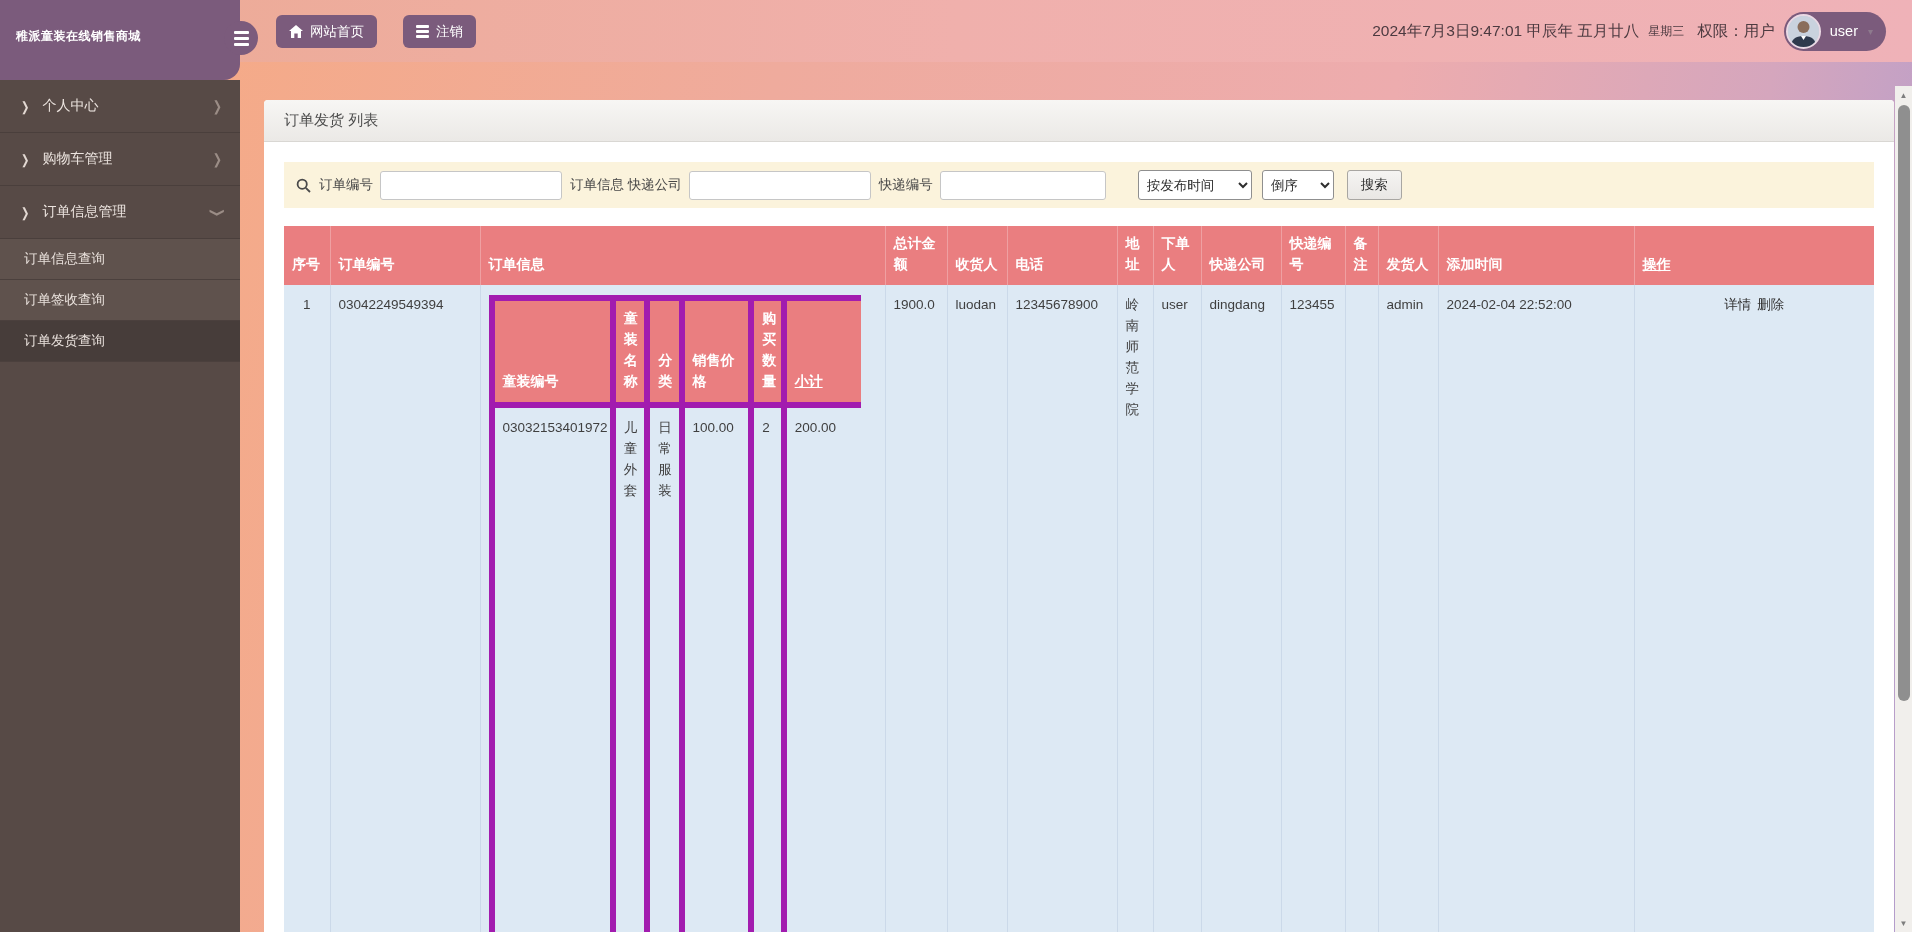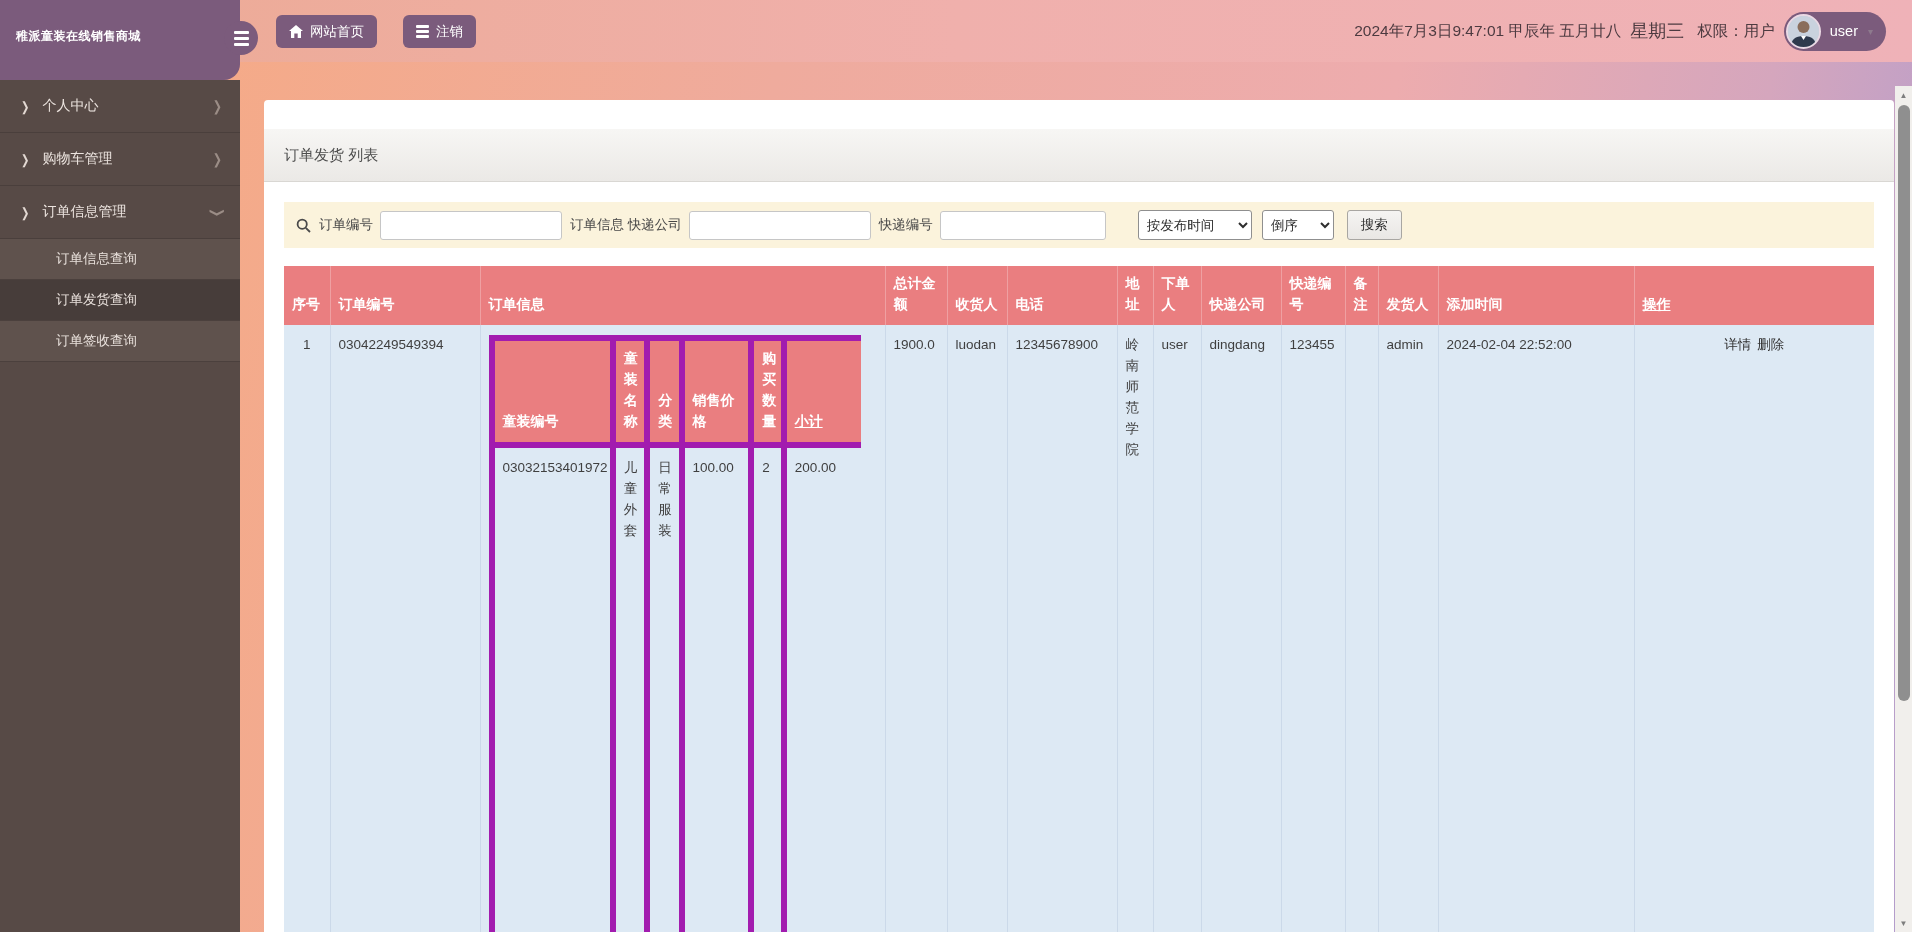--- a/index.html
+++ b/index.html
@@ -24,44 +24,44 @@
 
   .topnav { position:absolute; left:276px; top:15px; display:flex; gap:26px; z-index:5; }
   .hbtn { display:inline-flex; align-items:center; gap:7px; background:#7b5b7c; color:#fff;
     font-size:13.5px; padding:0 13px; height:33px; border-radius:6px; border:none; cursor:pointer; }
   .hbtn svg { display:block; }
   .mini-bars { display:flex; flex-direction:column; gap:2.5px; }
   .mini-bars i { display:block; width:13px; height:2.5px; background:#fff; border-radius:1px; }
 
   .header-right { position:absolute; right:26px; top:0; height:62px; display:flex; align-items:center;
     gap:9px; color:#4c3a40; font-size:15.5px; z-index:5; }
-  .weekday { font-size:18px; }
+  .weekday { font-size:12px; }
   .perm { margin-left:4px; }
   .user-pill { background:#7b5b7c; border-radius:20px; height:39px; display:flex; align-items:center;
     gap:9px; padding:0 13px 0 2px; color:#fff; font-size:14.5px; cursor:pointer; }
   .avatar { width:35px; height:35px; border-radius:50%; background:#c6cdd9; border:2px solid #ead9e4;
     overflow:hidden; display:flex; align-items:flex-end; justify-content:center; }
   .caret { font-size:10px; color:#8d7a8d; margin-left:1px; }
 
   
   .sidebar { position:absolute; top:80px; left:0; width:240px; bottom:0; background:#574a46; z-index:4; }
   .side-item { height:53px; display:flex; align-items:center; padding:0 18px 0 21px; color:#ece4df;
     font-size:14px; border-bottom:1px solid #4a3f3c; cursor:pointer; }
   .lchev { font-size:10px; margin-right:13px; color:#e3d9d3; transform:scaleY(1.3); }
   .rchev { margin-left:auto; font-size:11px; color:#9b8d86; transform:scaleY(1.3); }
   .rchev.down { transform:rotate(90deg) scaleY(1.3); }
-  .sub-item { height:41px; display:flex; align-items:center; padding-left:56px; background:#5f524d;
+  .sub-item { height:41px; display:flex; align-items:center; padding-left:24px; background:#5f524d;
     color:#e9e1dc; font-size:13.5px; border-bottom:1px solid #4b403d; cursor:pointer; }
   .sub-item.active { background:#473d3a; }
 
   
   .card { position:absolute; left:264px; top:100px; width:1630px; bottom:0; background:#fff;
     border-radius:4px 4px 0 0; z-index:2; overflow:hidden; }
-  .card-title { height:53px; background:linear-gradient(#f7f6f4,#ebe9e6); border-bottom:1px solid #d9d7d3;
-    display:flex; align-items:center; padding:0 20px; font-size:15px; color:#4d4d4d;margin-top:29px; }
+  .card-title { height:42px; background:linear-gradient(#f7f6f4,#ebe9e6); border-bottom:1px solid #d9d7d3;
+    display:flex; align-items:center; padding:0 20px; font-size:15px; color:#4d4d4d; }
   .card-body { padding:20px; }
 
   .search-bar { background:#fbf3dc; height:46px; display:flex; align-items:center; padding:0 12px;
     margin-bottom:18px; }
   .search-bar label { font-size:13.5px; color:#474747; white-space:nowrap; margin:0 7px 0 8px; }
   .mag { display:flex; align-items:center; }
   .search-bar input { width:182px; height:29px; border:1px solid #c6c6c6; border-radius:3px;
     background:#fff; padding:0 7px; font-size:13px; }
   .search-bar input.short { width:166px; }
   .search-bar select { height:30px; border:1px solid #8f8f8f; border-radius:3px; background:#fff;
@@ -163,25 +163,25 @@
       <span class="rchev">❯</span>
     </div>
     <div class="side-item">
       <span class="lchev">❯</span>
       <span>订单信息管理</span>
       <span class="rchev down">❯</span>
     </div>
     <div class="sub-item">
       <span>订单信息查询</span>
     </div>
+    <div class="sub-item">
+      <span>订单签收查询</span>
+    </div>
     <div class="sub-item active">
       <span>订单发货查询</span>
-    </div>
-    <div class="sub-item">
-      <span>订单签收查询</span>
     </div>
   </aside>
 
   <main class="card">
     <div class="card-title">订单发货 列表</div>
     <div class="card-body">
 
       <div class="search-bar">
         <span class="mag">
           <svg width="15" height="15" viewBox="0 0 15 15">

